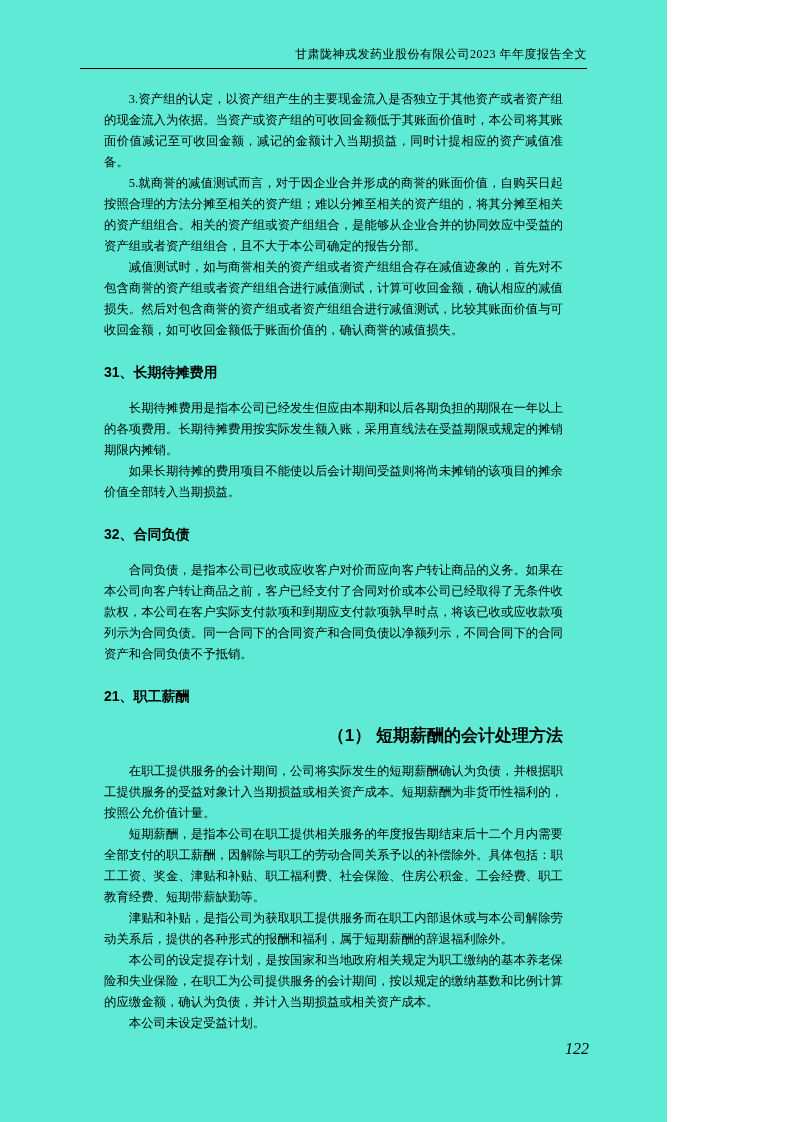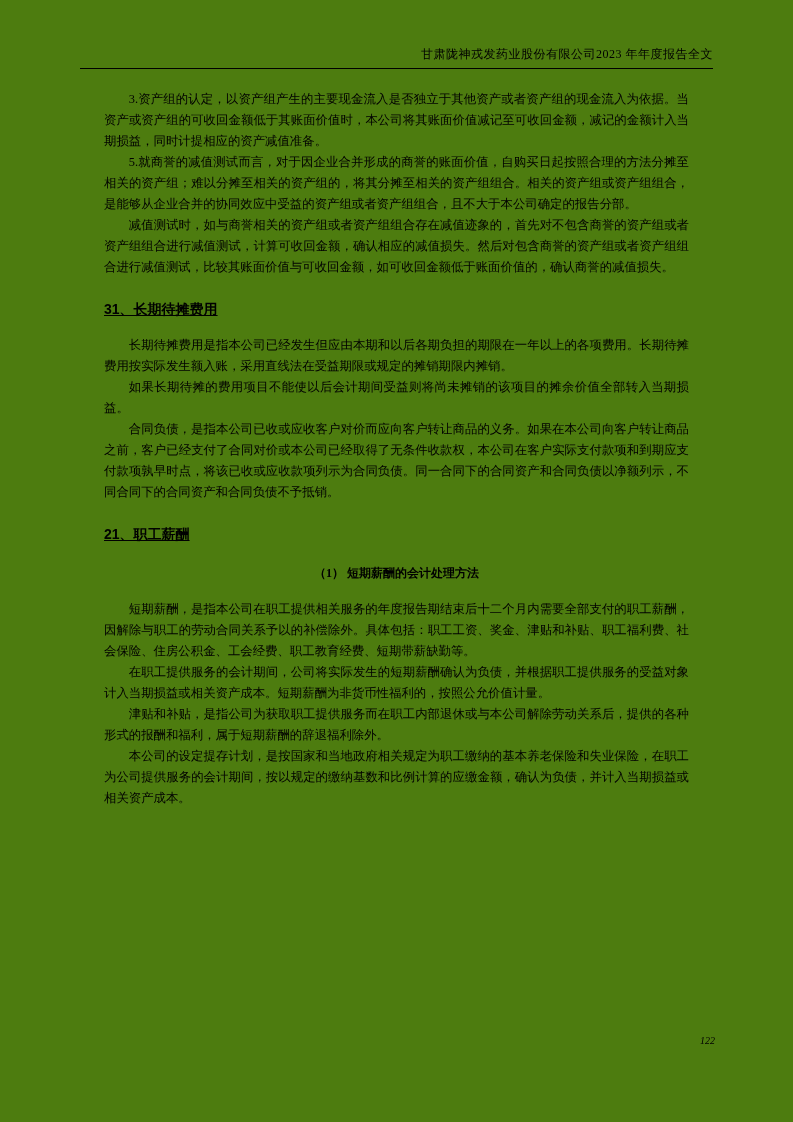--- a/index.html
+++ b/index.html
@@ -6,23 +6,23 @@
   html, body { background: #ffffff; }
   body {
     width: 793px;
     height: 1122px;
     font-family: "Liberation Serif", "DejaVu Serif", serif;
     color: #000000;
     position: relative;
     overflow: hidden;
   }
   .page {
-    width: 793px;
+    width: 667px;
     height: 1122px;
-    background: #4d7c0f;
+    background: #5eead4;
     position: relative;
   }
   .page-header {
     margin: 0 80px;
     padding-top: 46px;
     padding-bottom: 5px;
     border-bottom: 1px solid #000000;
     text-align: right;
     font-size: 12px;
     letter-spacing: 0.5px;
@@ -37,35 +37,34 @@
   .para {
     text-indent: 2em;
   }
   .h-section {
     font-family: "Liberation Sans", "DejaVu Sans", sans-serif;
     font-size: 14px;
     font-weight: bold;
     margin: 22px 0 16px 0;
     line-height: 19px;
     text-align: left;
-    text-decoration: underline;
   }
   .h-sub {
-    font-family: Liberation Serif, serif;
-    font-size: 12px;
+    font-family: Liberation Sans, sans-serif;
+    font-size: 17px;
     font-weight: bold;
     margin: 20px 0 16px 0;
     line-height: 19px;
-    text-align: center;
+    text-align: right;
   }
   .page-footer {
     position: absolute;
-    bottom: 76px;
+    bottom: 64px;
     right: 78px;
-    font-size: 10px;
+    font-size: 16px;
     font-style: italic;
   }
 </style>
 </head>
 <body>
 
 <div class="page">
 
   <header class="page-header">
     <span>甘肃陇神戎发药业股份有限公司2023 年年度报告全文</span>
@@ -73,30 +72,32 @@
 
   <main class="page-body">
     <p class="para">3.资产组的认定，以资产组产生的主要现金流入是否独立于其他资产或者资产组的现金流入为依据。当资产或资产组的可收回金额低于其账面价值时，本公司将其账面价值减记至可收回金额，减记的金额计入当期损益，同时计提相应的资产减值准备。</p>
     <p class="para">5.就商誉的减值测试而言，对于因企业合并形成的商誉的账面价值，自购买日起按照合理的方法分摊至相关的资产组；难以分摊至相关的资产组的，将其分摊至相关的资产组组合。相关的资产组或资产组组合，是能够从企业合并的协同效应中受益的资产组或者资产组组合，且不大于本公司确定的报告分部。</p>
     <p class="para">减值测试时，如与商誉相关的资产组或者资产组组合存在减值迹象的，首先对不包含商誉的资产组或者资产组组合进行减值测试，计算可收回金额，确认相应的减值损失。然后对包含商誉的资产组或者资产组组合进行减值测试，比较其账面价值与可收回金额，如可收回金额低于账面价值的，确认商誉的减值损失。</p>
 
     <h2 class="h-section">31、长期待摊费用</h2>
     <p class="para">长期待摊费用是指本公司已经发生但应由本期和以后各期负担的期限在一年以上的各项费用。长期待摊费用按实际发生额入账，采用直线法在受益期限或规定的摊销期限内摊销。</p>
     <p class="para">如果长期待摊的费用项目不能使以后会计期间受益则将尚未摊销的该项目的摊余价值全部转入当期损益。</p>
 
+    <h2 class="h-section">32、合同负债</h2>
     <p class="para">合同负债，是指本公司已收或应收客户对价而应向客户转让商品的义务。如果在本公司向客户转让商品之前，客户已经支付了合同对价或本公司已经取得了无条件收款权，本公司在客户实际支付款项和到期应支付款项孰早时点，将该已收或应收款项列示为合同负债。同一合同下的合同资产和合同负债以净额列示，不同合同下的合同资产和合同负债不予抵销。</p>
 
     <h2 class="h-section">21、职工薪酬</h2>
 
     <h3 class="h-sub">（1）  短期薪酬的会计处理方法</h3>
+    <p class="para">在职工提供服务的会计期间，公司将实际发生的短期薪酬确认为负债，并根据职工提供服务的受益对象计入当期损益或相关资产成本。短期薪酬为非货币性福利的，按照公允价值计量。</p>
     <p class="para">短期薪酬，是指本公司在职工提供相关服务的年度报告期结束后十二个月内需要全部支付的职工薪酬，因解除与职工的劳动合同关系予以的补偿除外。具体包括：职工工资、奖金、津贴和补贴、职工福利费、社会保险、住房公积金、工会经费、职工教育经费、短期带薪缺勤等。</p>
-    <p class="para">在职工提供服务的会计期间，公司将实际发生的短期薪酬确认为负债，并根据职工提供服务的受益对象计入当期损益或相关资产成本。短期薪酬为非货币性福利的，按照公允价值计量。</p>
 
     <p class="para">津贴和补贴，是指公司为获取职工提供服务而在职工内部退休或与本公司解除劳动关系后，提供的各种形式的报酬和福利，属于短期薪酬的辞退福利除外。</p>
     <p class="para">本公司的设定提存计划，是按国家和当地政府相关规定为职工缴纳的基本养老保险和失业保险，在职工为公司提供服务的会计期间，按以规定的缴纳基数和比例计算的应缴金额，确认为负债，并计入当期损益或相关资产成本。</p>
+    <p class="para">本公司未设定受益计划。</p>
 
   </main>
 
   <footer class="page-footer">
     <span>122</span>
   </footer>
 
 </div>
 
 </body></html>

